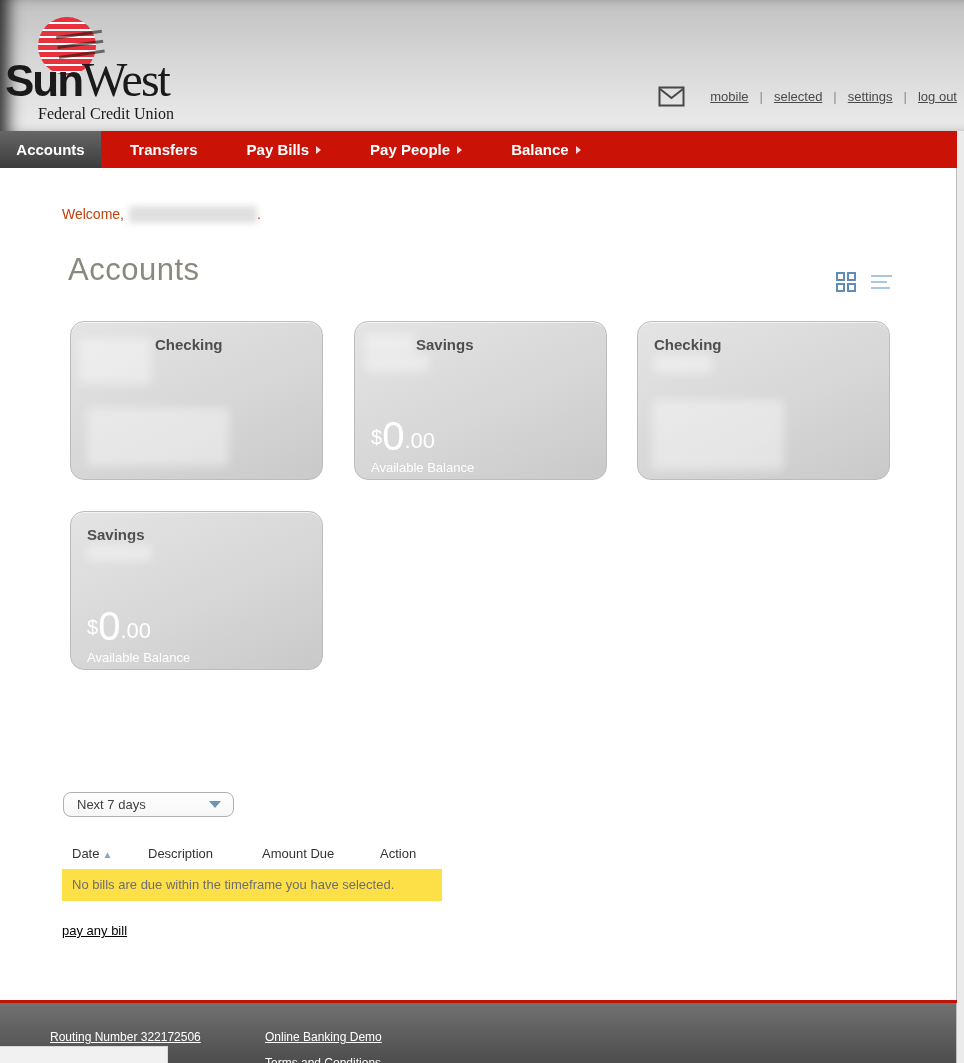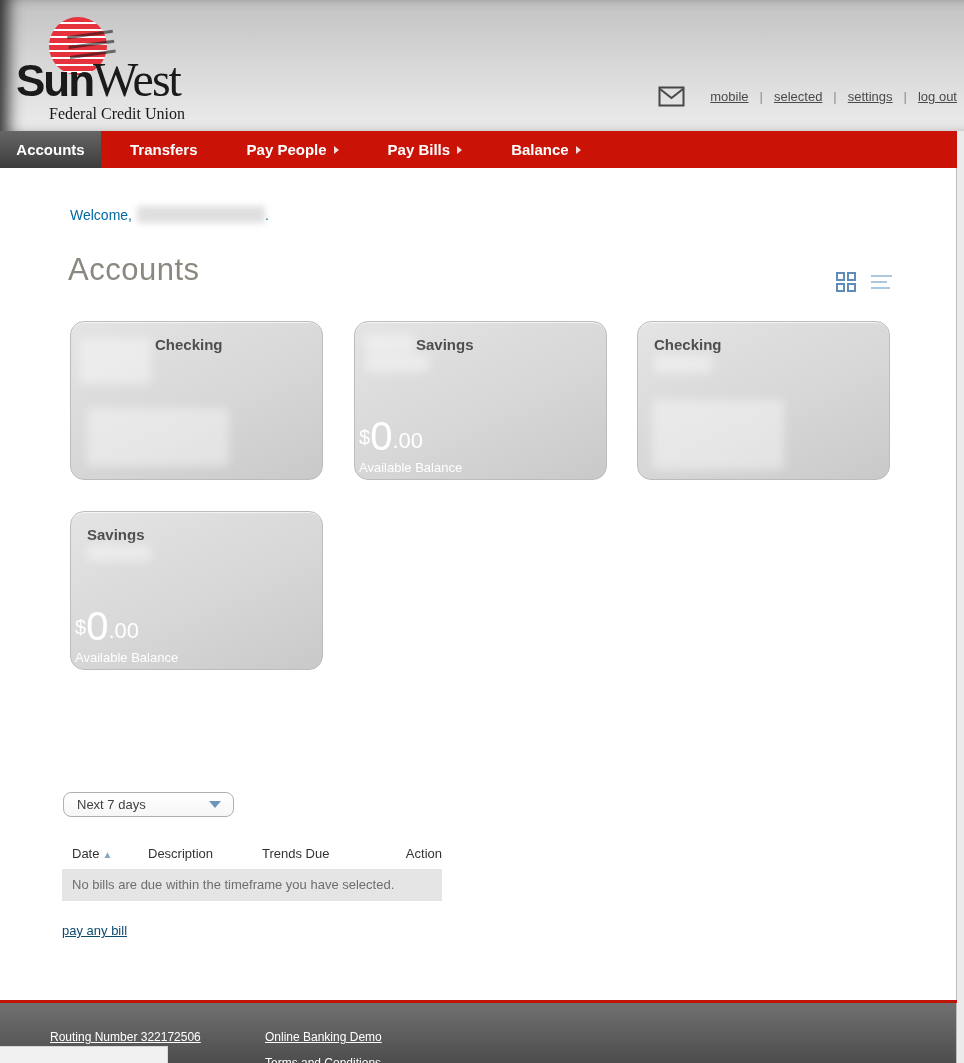--- a/index.html
+++ b/index.html
@@ -4,21 +4,21 @@
 <style>
   * { margin:0; padding:0; box-sizing:border-box; }
   html,body { width:964px; height:1063px; overflow:hidden; font-family:"Liberation Sans","DejaVu Sans",sans-serif; }
   body { background:#e9e9e9; }
   .page { position:relative; width:964px; height:1063px; background:#ebebeb; }
 
   
   .header { position:absolute; left:0; top:0; width:964px; height:131px;
             background:linear-gradient(180deg,#c2c2c2 0%,#d6d6d6 45%,#ececec 100%);
             box-shadow:inset 16px 0 16px -8px rgba(0,0,0,0.78); }
-  .logo { position:absolute; left:16px; top:12px; width:230px; height:105px; }
+  .logo { position:absolute; left:5px; top:12px; width:230px; height:105px; }
   .sun { position:absolute; left:33px; top:5px; width:58px; height:58px; border-radius:50%;
          background:repeating-linear-gradient(180deg,#e6323c 0px,#e6323c 5px,#ffffff 5px,#ffffff 7px);
          background-color:#e6323c; }
   .sun:after { content:""; position:absolute; left:18px; top:16px; width:46px; height:3px; background:#111; transform:rotate(-8deg); box-shadow:0 10px 0 #111, 0 20px 0 #111; opacity:.55; }
   .brand { position:absolute; left:0px; top:40px; white-space:nowrap; }
   .brand .b1 { font-family:"Liberation Sans",sans-serif; font-weight:bold; font-size:44px; color:#1a1a1a; letter-spacing:-2px; }
   .brand .b2 { font-family:"Liberation Serif","DejaVu Serif",serif; font-size:48px; color:#1a1a1a; letter-spacing:-2px; }
   .tagline { position:absolute; left:33px; top:93px; font-family:"Liberation Serif","DejaVu Serif",serif; font-size:16px; color:#1a1a1a; }
 
   .utility { position:absolute; right:7px; top:86px; display:flex; align-items:center; gap:11px; }
@@ -29,34 +29,34 @@
   
   .nav { position:absolute; left:0; top:131px; width:957px; height:37px; background:#cb1207; display:flex; }
   .tab { height:37px; display:flex; align-items:center; color:#fff; font-size:15px; font-weight:bold; cursor:pointer; }
   .tab.active { width:101px; justify-content:center; background:linear-gradient(180deg,#666666,#3c3c3c); }
   .tab.plain { padding:16px 20px; margin-left:9px; }
   .tab .arrow-r { width:0; height:0; border-top:4px solid transparent; border-bottom:4px solid transparent; border-left:5px solid rgba(255,255,255,0.85); margin-left:7px; }
   .tab-pointer { position:absolute; left:31px; top:168px; width:0; height:0; border-left:13px solid transparent; border-right:13px solid transparent; border-top:11px solid #3c3c3c; }
 
   
   .main { position:absolute; left:0; top:168px; width:957px; height:832px; background:#ffffff; border-right:1px solid #bdbdbd; }
-  .welcome { position:absolute; left:70px; top:38px; font-size:14px; color:#0369a1; display:flex; align-items:center; }
+  .welcome { position:absolute; left:62px; top:38px; font-size:14px; color:#c2410c; display:flex; align-items:flex-start; }
   .redact { background:rgba(185,185,185,0.45); filter:blur(3px); border-radius:2px; }
   .welcome .redact { width:128px; height:17px; margin-left:5px; }
   .h-section { font-size:31px; font-weight:300; color:#8a887f; letter-spacing:0.5px; }
   .accounts-title { position:absolute; left:68px; top:84px; }
   .view-toggles { position:absolute; left:836px; top:104px; display:flex; gap:13px; align-items:center; }
 
   
   .card { position:absolute; width:253px; height:159px; border:1px solid #bcbcbc; border-radius:14px;
           background:linear-gradient(155deg,#e4e4e4 0%,#d7d7d7 55%,#c9c9c9 100%);
           box-shadow:inset 0 1px 0 rgba(255,255,255,0.65); cursor:pointer; }
   .card .title { position:absolute; font-size:15px; font-weight:600; color:#4e4e4e; top:14px; }
   .card .blur { position:absolute; background:rgba(255,255,255,0.40); filter:blur(5px); border-radius:3px; }
-  .balance { position:absolute; left:4px; top:92px; color:#ffffff; }
+  .balance { position:absolute; left:16px; top:92px; color:#ffffff; }
   .balance .sym { font-size:20px; font-weight:300; vertical-align:6px; }
   .balance .int { font-size:40px; font-weight:300; }
   .balance .frac { font-size:22px; font-weight:300; vertical-align:2px; }
   .balance .lbl { font-size:13px; margin-top:1px; }
   .card1 { left:70px;  top:153px; }
   .card2 { left:354px; top:153px; }
   .card3 { left:637px; top:153px; }
   .card4 { left:70px;  top:343px; }
 
   
@@ -65,24 +65,24 @@
               background:linear-gradient(180deg,#ffffff,#f6f6f6); display:flex; align-items:center; cursor:pointer; }
   .dropdown .val { font-size:13px; color:#3f3f3f; margin-left:13px; flex:1; }
   .dropdown .arrow-d { width:0; height:0; border-left:6px solid transparent; border-right:6px solid transparent; border-top:7px solid #6d94ba; margin-right:12px; }
 
   .bills-table { position:absolute; left:62px; top:673px; width:380px; }
   .thead { display:flex; padding:5px 0 8px 0; }
   .th { font-size:13px; color:#333; }
   .th.c1 { width:86px; padding-left:10px; }
   .th.c2 { width:114px; }
   .th.c3 { width:118px; }
-  .th.c4 { width:62px; text-align:right; }
+  .th.c4 { width:62px; }
   .sort-ind { color:#84a7c6; font-size:10px; margin-left:3px; }
-  .empty-row { background:#e5e5e5; font-size:13px; color:#6e6e6e; padding:8px 10px 9px 10px; }
-  .pay-any-bill { position:absolute; left:62px; top:755px; font-size:13px; color:#0c4a6e; }
+  .empty-row { background:#fde047; font-size:13px; color:#6e6e6e; padding:8px 10px 9px 10px; }
+  .pay-any-bill { position:absolute; left:62px; top:755px; font-size:13px; color:#000000; }
 
   
   .footer-rule { position:absolute; left:0; top:1000px; width:957px; height:3px; background:#bf1408; }
   .footer { position:absolute; left:0; top:1003px; width:957px; height:60px; overflow:hidden;
             background:linear-gradient(180deg,#717171 0%,#5b5b5b 60%,#4d4d4d 100%); border-right:1px solid #bdbdbd; }
   .footer a { color:#ffffff; font-size:12px; text-decoration:underline; position:absolute; white-space:nowrap; }
   .f-routing { left:50px; top:27px; }
   .f-demo { left:265px; top:27px; }
   .f-terms { left:265px; top:53px; }
   .status-bubble { position:absolute; left:0; top:1046px; width:168px; height:17px; background:#f1f1f1; border-top:1px solid #d8d8d8; border-right:1px solid #d8d8d8; }
@@ -114,25 +114,25 @@
   </div>
 
   <div class="nav">
     <div class="tab active">
         <span>Accounts</span>
       </div>
     <div class="tab plain">
         <span>Transfers</span>
       </div>
     <div class="tab plain">
+        <span>Pay Bills</span>
+        <span class="arrow-r"></span>
+      </div>
+    <div class="tab plain">
         <span>Pay People</span>
-        <span class="arrow-r"></span>
-      </div>
-    <div class="tab plain">
-        <span>Pay Bills</span>
         <span class="arrow-r"></span>
       </div>
     <div class="tab plain">
         <span>Balance</span>
         <span class="arrow-r"></span>
       </div>
   </div>
   <div class="tab-pointer"></div>
 
   <div class="main">
@@ -193,21 +193,21 @@
 
     <div class="dropdown">
       <span class="val">Next 7 days</span>
       <span class="arrow-d"></span>
     </div>
 
     <div class="bills-table">
       <div class="thead">
         <div class="th c1"><span>Date</span><span class="sort-ind">▲</span></div>
         <div class="th c2"><span>Description</span></div>
-        <div class="th c3"><span>Trends Due</span></div>
+        <div class="th c3"><span>Amount Due</span></div>
         <div class="th c4"><span>Action</span></div>
       </div>
       <div class="empty-row">No bills are due within the timeframe you have selected.</div>
     </div>
 
     <a href="#" class="pay-any-bill">pay any bill</a>
   </div>
 
   <div class="footer-rule"></div>
   <div class="footer">

